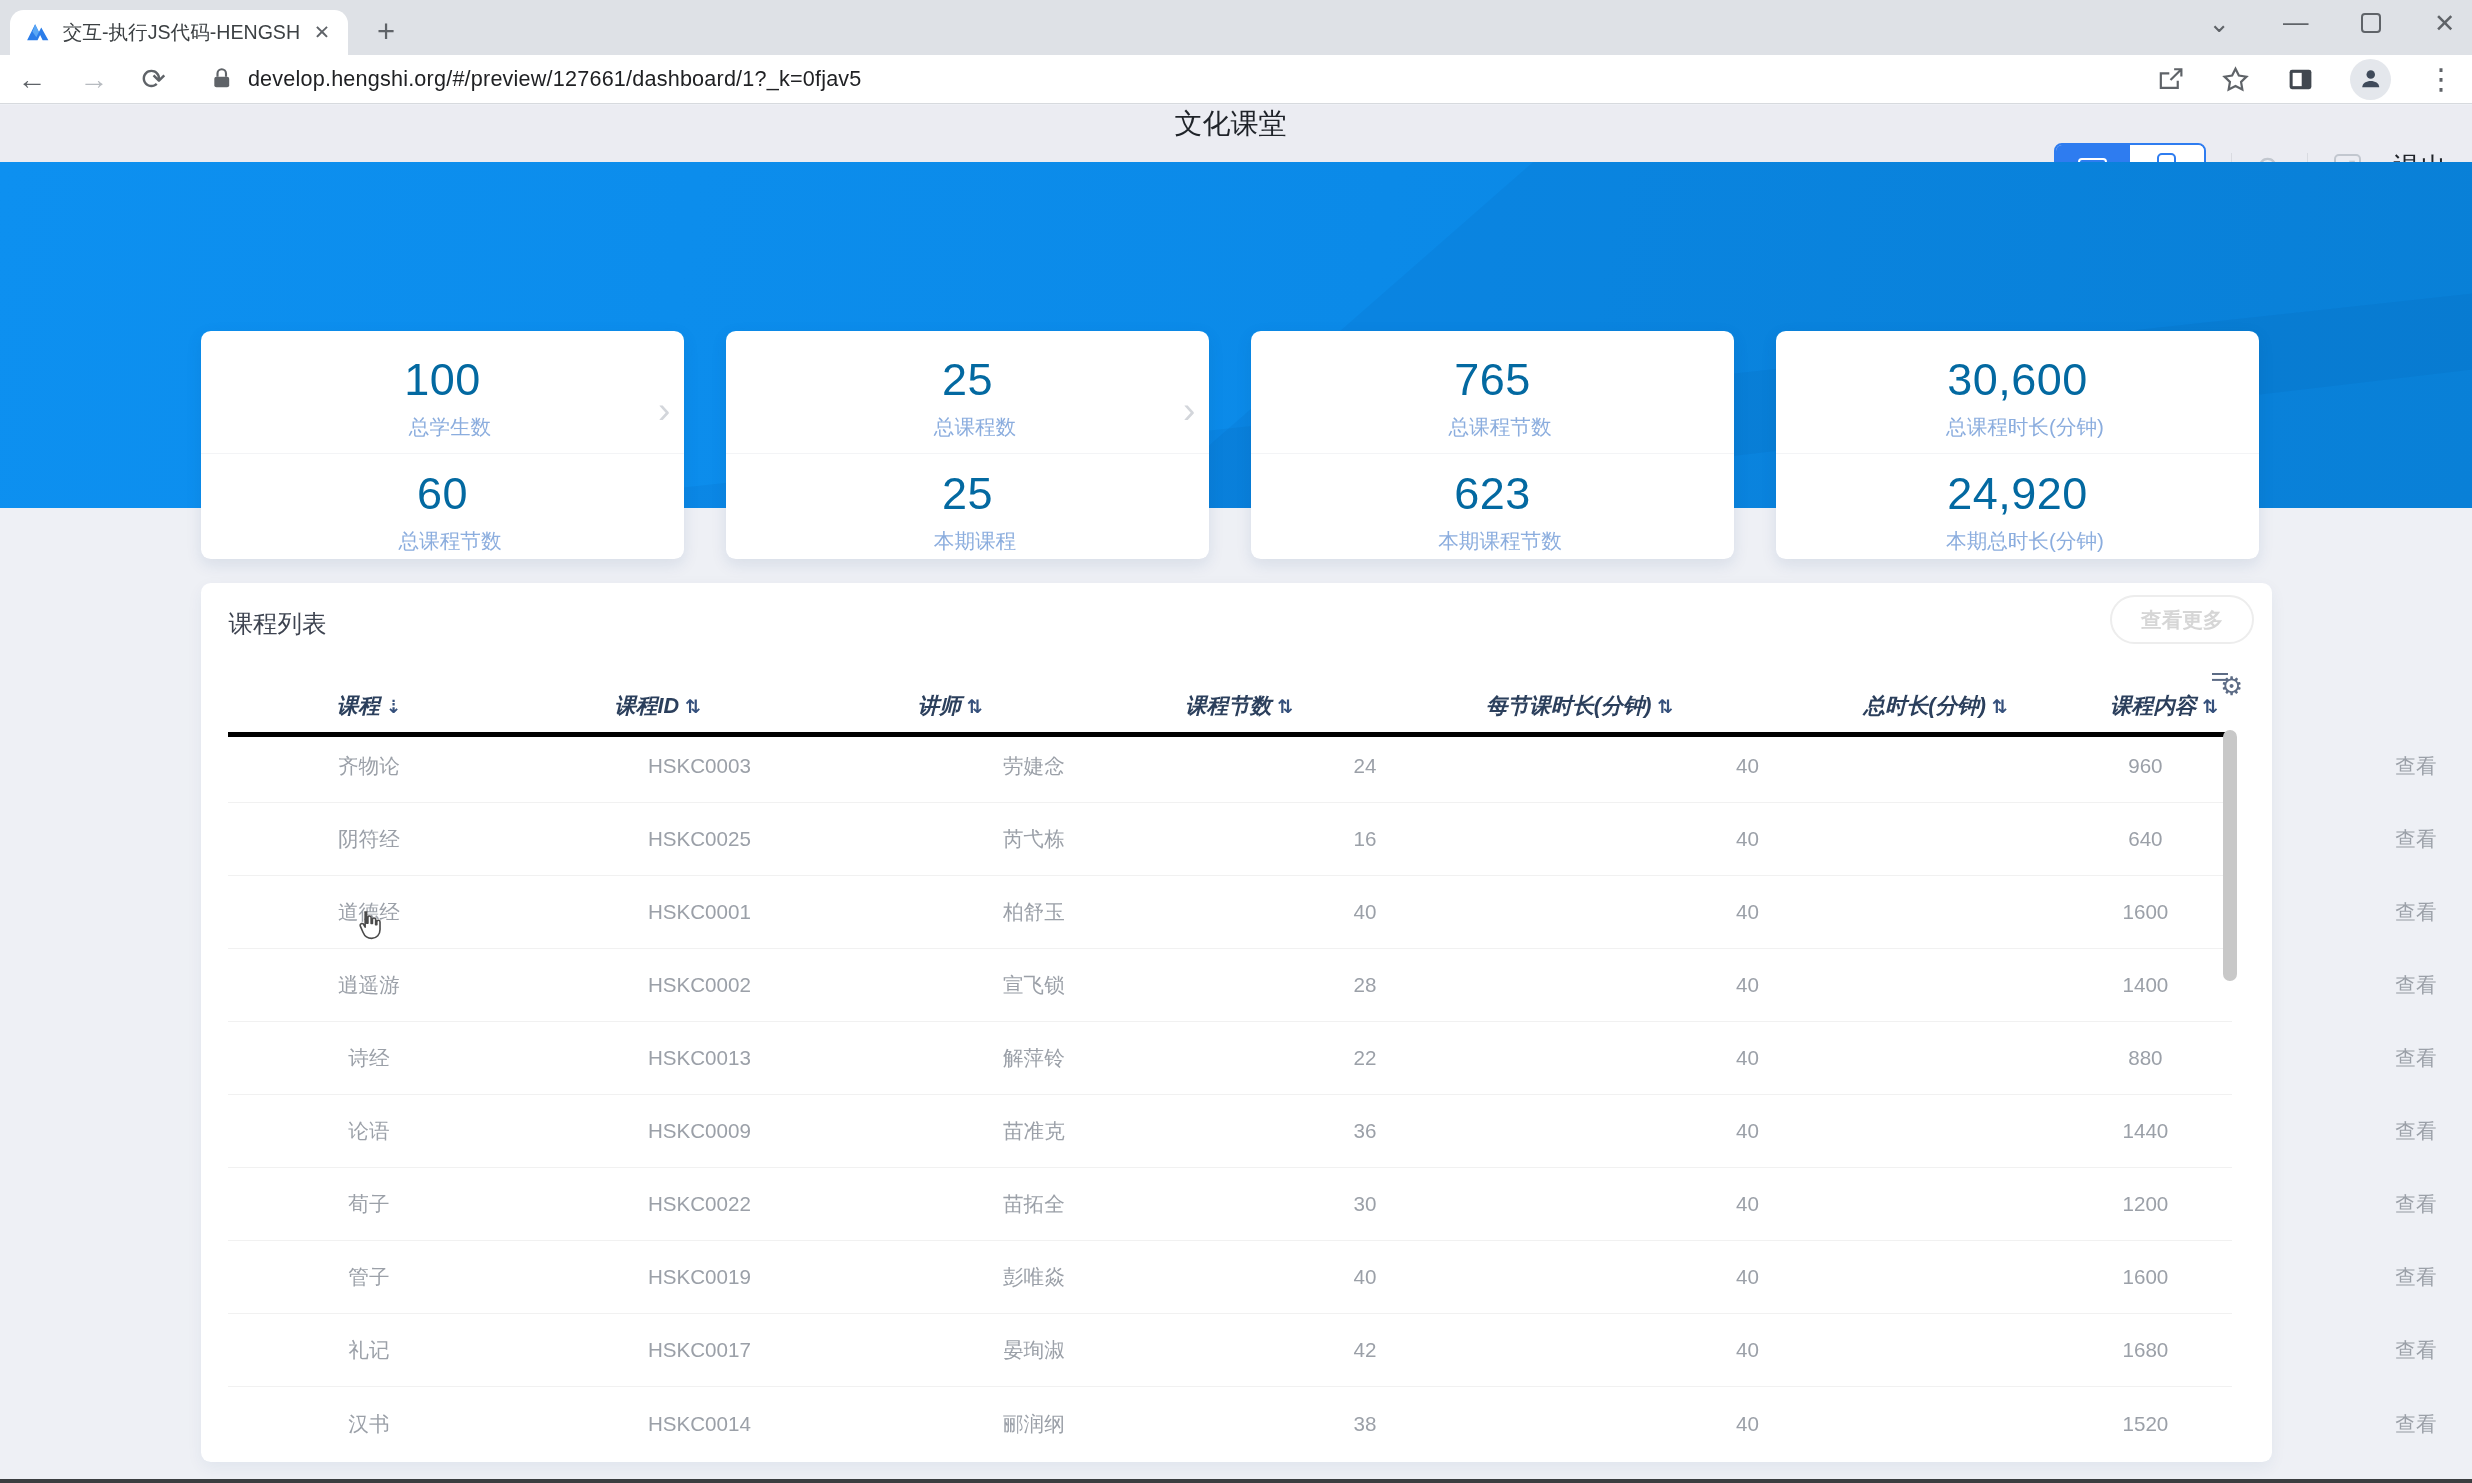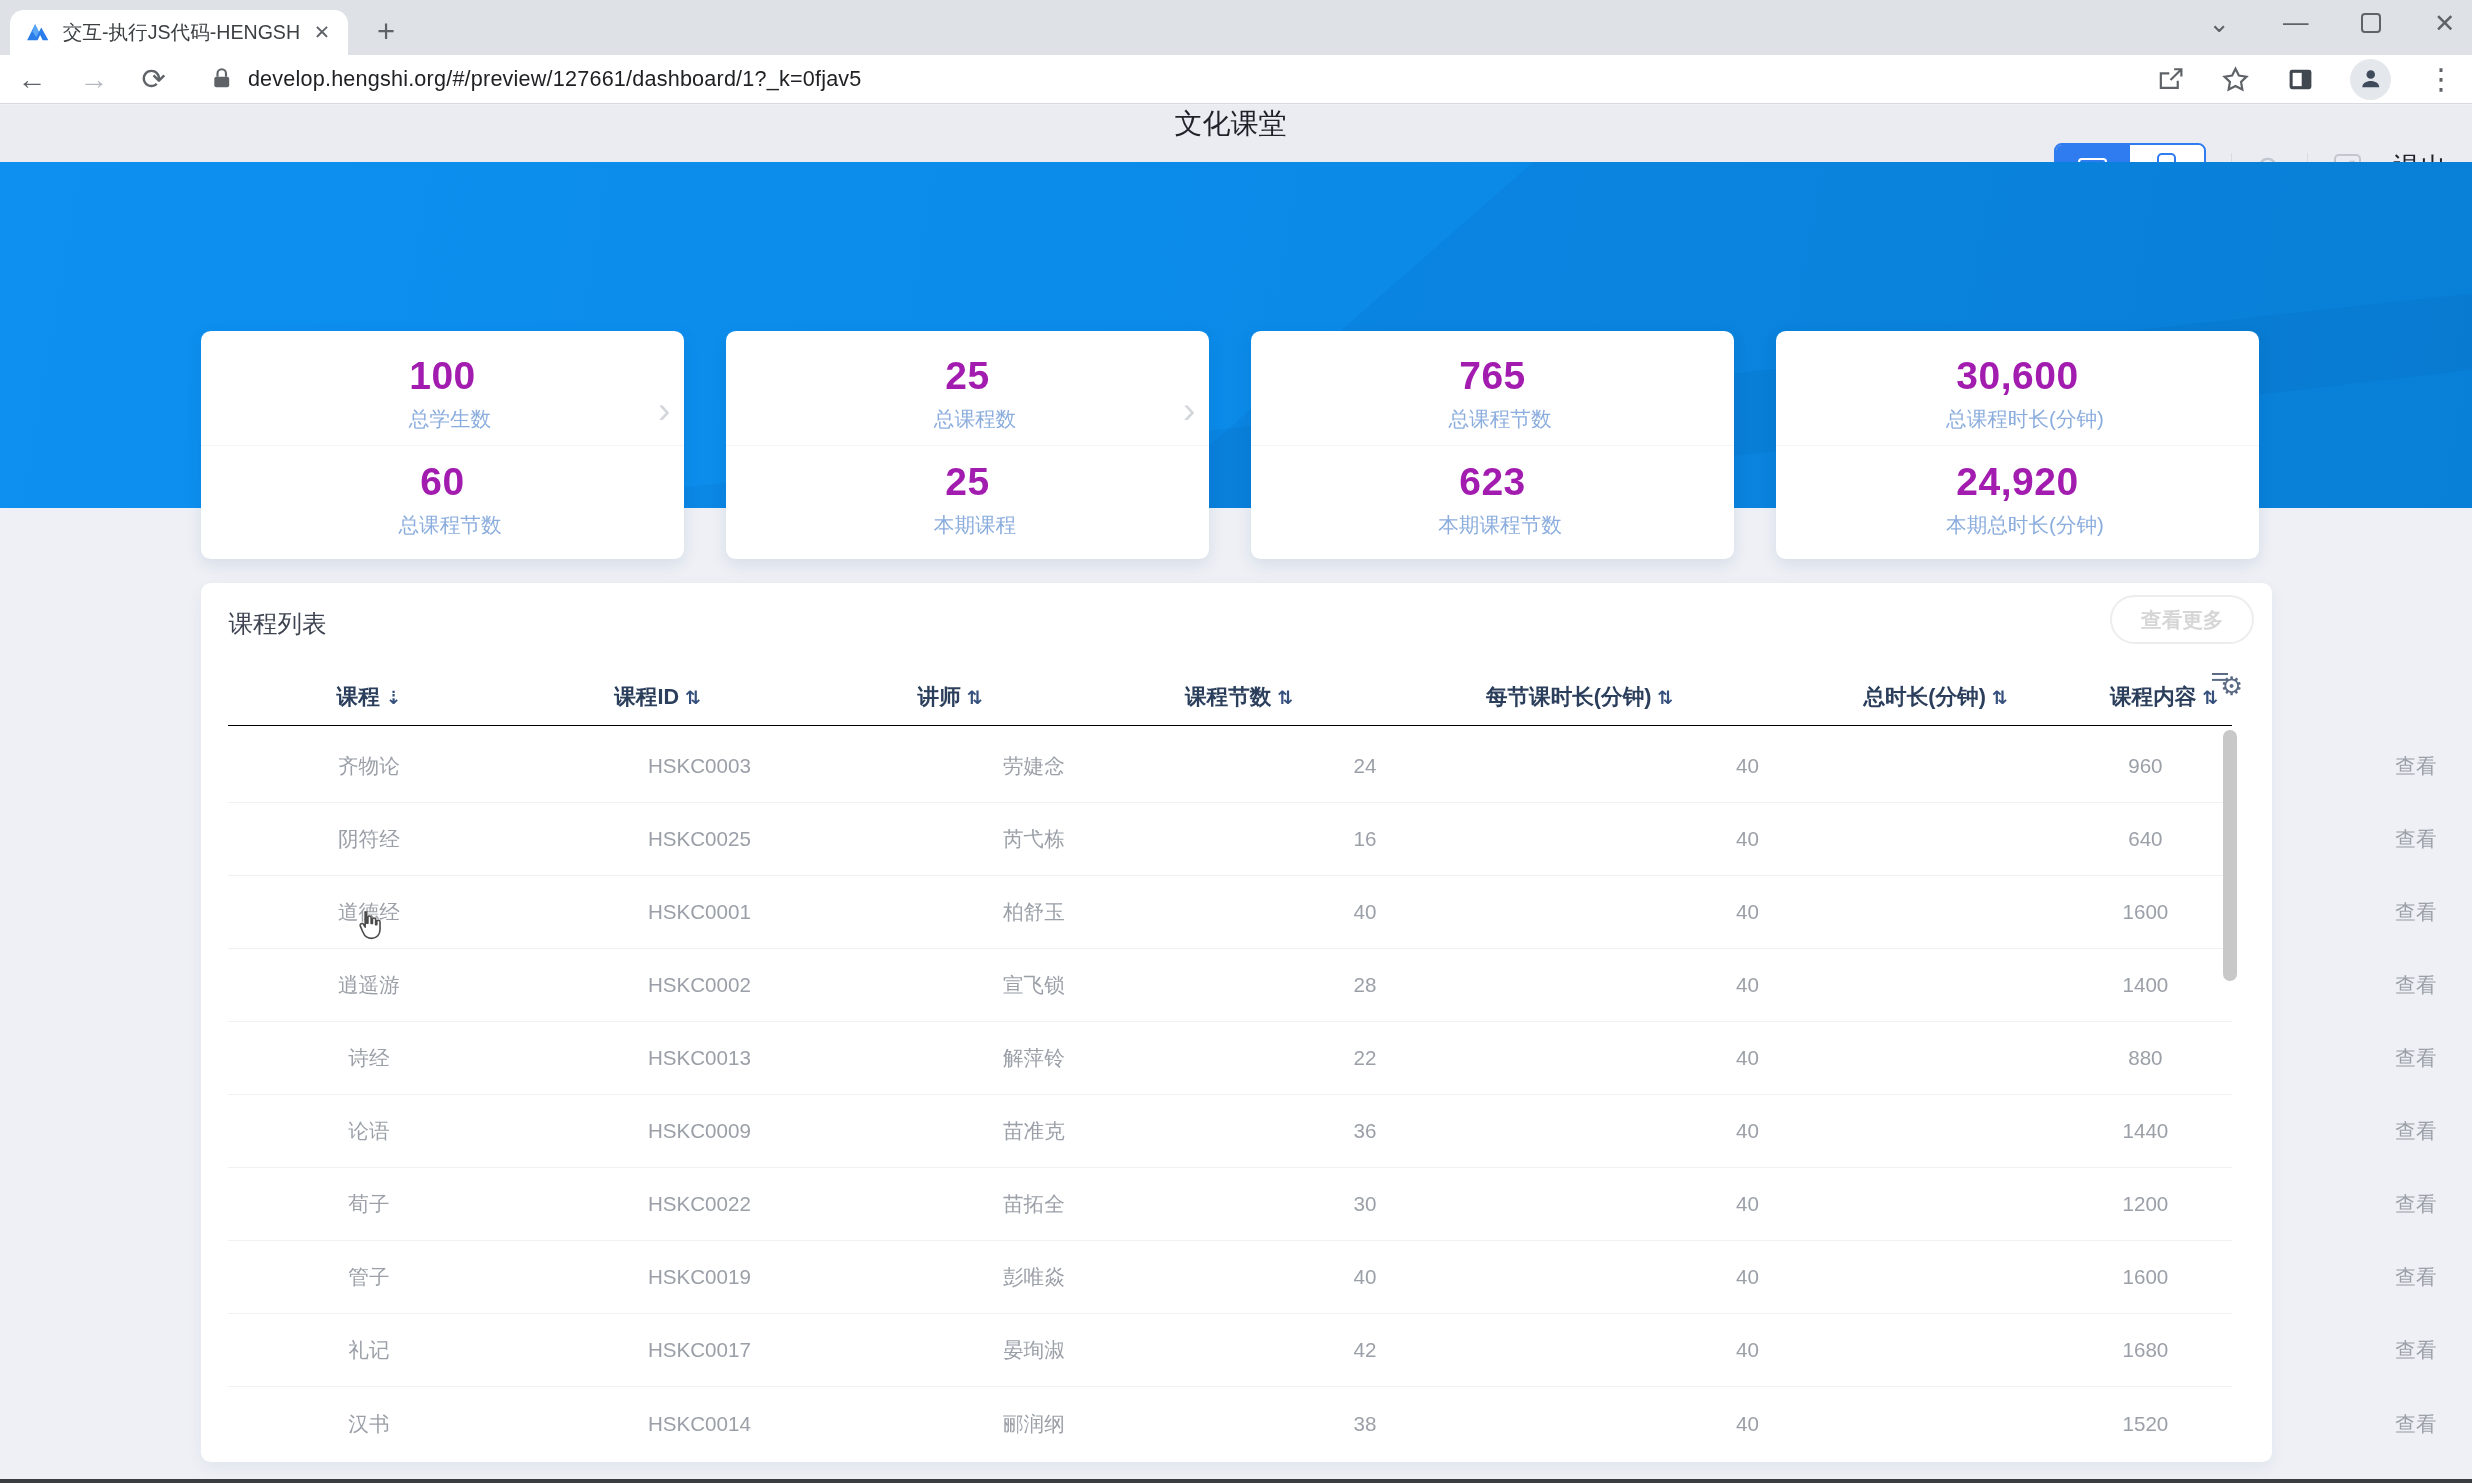--- a/index.html
+++ b/index.html
@@ -53,37 +53,37 @@
             background:rgba(0,35,90,0.05); clip-path:polygon(20% 100%, 100% 38%, 100% 100%, 0 100%); }
   .banner .wedge2 { position:absolute; left:0; top:0; width:100%; height:100%;
             background:rgba(0,35,90,0.05); clip-path:polygon(62% 0, 100% 0, 100% 60%, 52% 100%, 46% 100%); }
 
   
   .cards { position:absolute; left:201px; top:331px; width:2064px; display:flex; gap:42px; }
   .card { width:483px; height:228px; background:#fff; border-radius:9.8px; position:relative;
           box-shadow:0 5.9px 15.7px rgba(15,60,120,.10); padding-top:17.6px; }
   .stat { text-align:center; padding:5.9px 0 11.8px; }
   .stat + .stat { border-top:1px solid #f3f4f6; padding-top:13.7px; }
-  .stat-value { font-size:39px; font-weight:700; color:#a21caf; letter-spacing:0.5px; }
+  .stat-value { font-size:45px; font-weight:400; color:#0369a1; letter-spacing:0.5px; }
   .stat-label { font-size:20.6px; color:#8badde; margin-top:6.9px;padding-left:15px; }
   .card-chevron { position:absolute; right:13.7px; top:61px; font-size:37px; color:#d3d6db; line-height:1; }
 
   
   .table-card { position:absolute; left:201px; top:583px; width:2071px; height:879px; background:#fff;
                 border-radius:9.8px; box-shadow:0 5.9px 15.7px rgba(15,60,120,.06); }
   .table-title { position:absolute; left:27.4px; top:23.5px; font-size:24.5px; color:#3d4350; }
   .more-btn { position:absolute; right:17.6px; top:11.8px; height:49px; padding:0 29px; line-height:45px;
               border:2px solid #ededed; border-radius:25.5px; font-size:20.6px; color:#d6d6d6; background:#fff;font-weight:bold; }
   .gear { position:absolute; right:29px; top:88px; font-size:25.5px; color:#5c6b85; }
   .gear::before { content:""; position:absolute; left:-7.8px; top:2px; width:15.7px; height:2px; background:#5c6b85; box-shadow:0 5.9px 0 #5c6b85; }
   .vscroll { position:absolute; right:35px; top:147px; width:13.7px; height:251px; background:#c8c8c8; border-radius:6.9px; }
 
-  .thead { position:absolute; left:27.4px; top:84px; width:2004px; height:59px; display:grid;
+  .thead { position:absolute; left:27.4px; top:95px; width:2004px; height:59px; display:grid;
            grid-template-columns:281px 296px 289px 289px 392px 320px 137px; align-items:center;
-           border-bottom:1px solid #000000; }
+           border-bottom:5px solid #000000;font-style:italic; }
   .th { text-align:center; font-size:21.6px; font-weight:700; color:#2b3f5c; white-space:nowrap; }
   .sort-icon { font-size:18.6px; color:#35507c; margin-left:5.9px; }
 
   .tbody { position:absolute; left:27.4px; top:147px; width:2004px; }
   .tr { display:grid; grid-template-columns:281px 296px 289px 289px 392px 320px 137px;
         height:73px; align-items:center; border-bottom:1px solid #f1f1f1;gap:42px; }
   .tr:last-child { border-bottom:none; }
   .td { text-align:center; font-size:20.6px; color:#9ba0a8; white-space:nowrap; }
   .td.action { color:#9ba0a8; }
 

